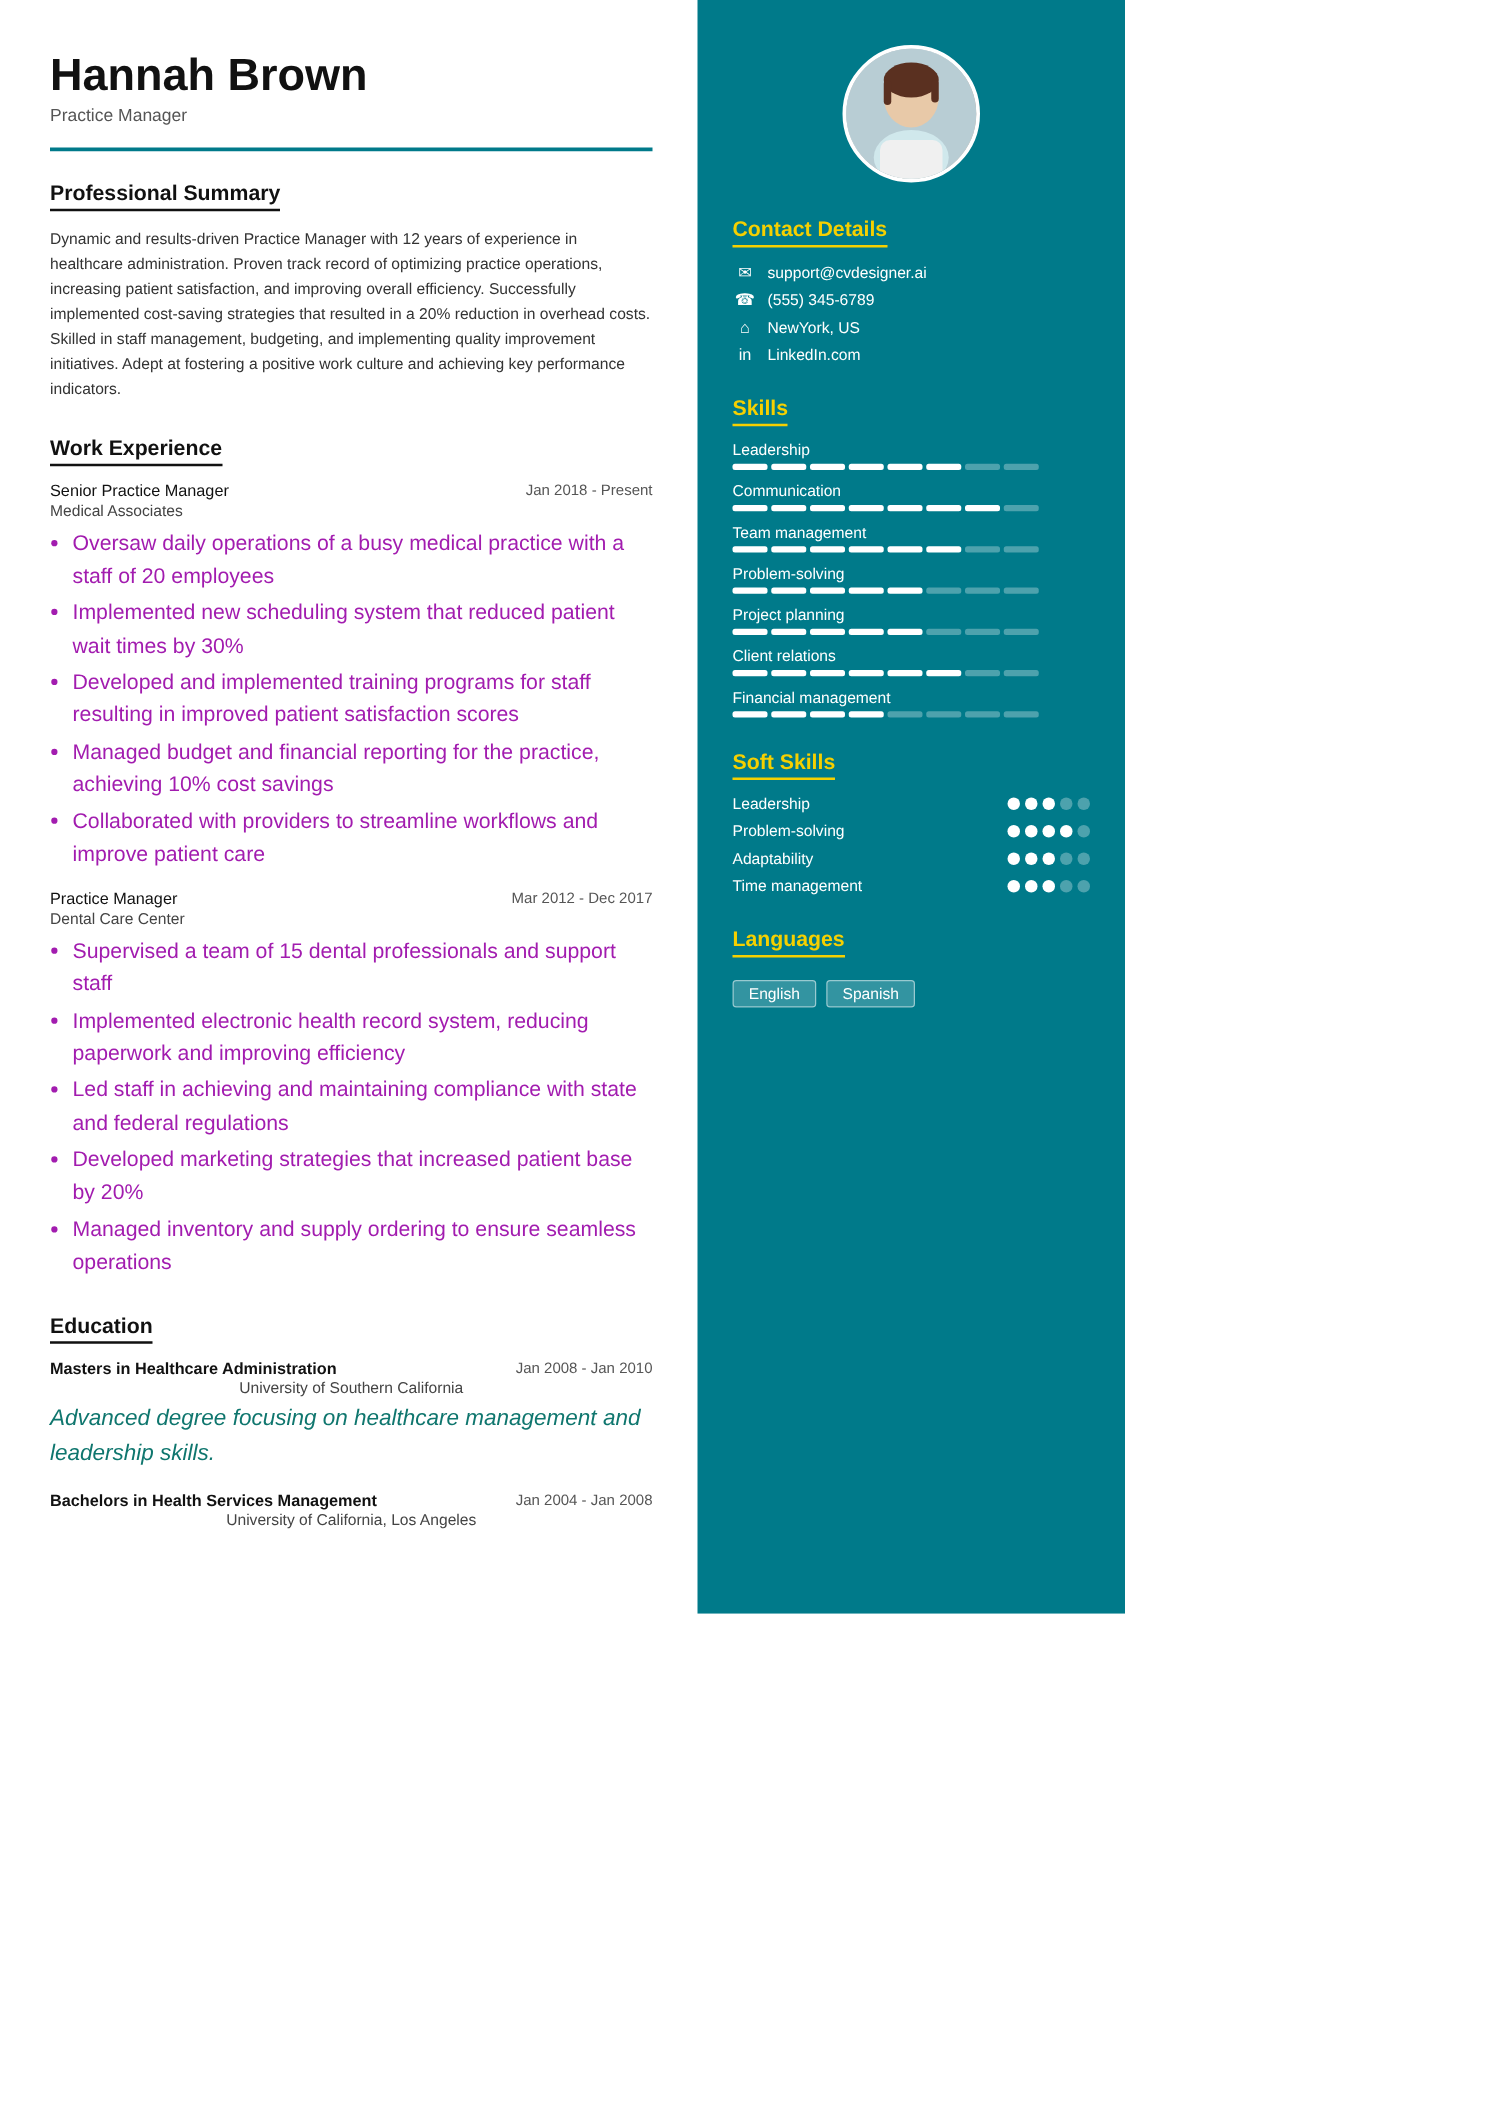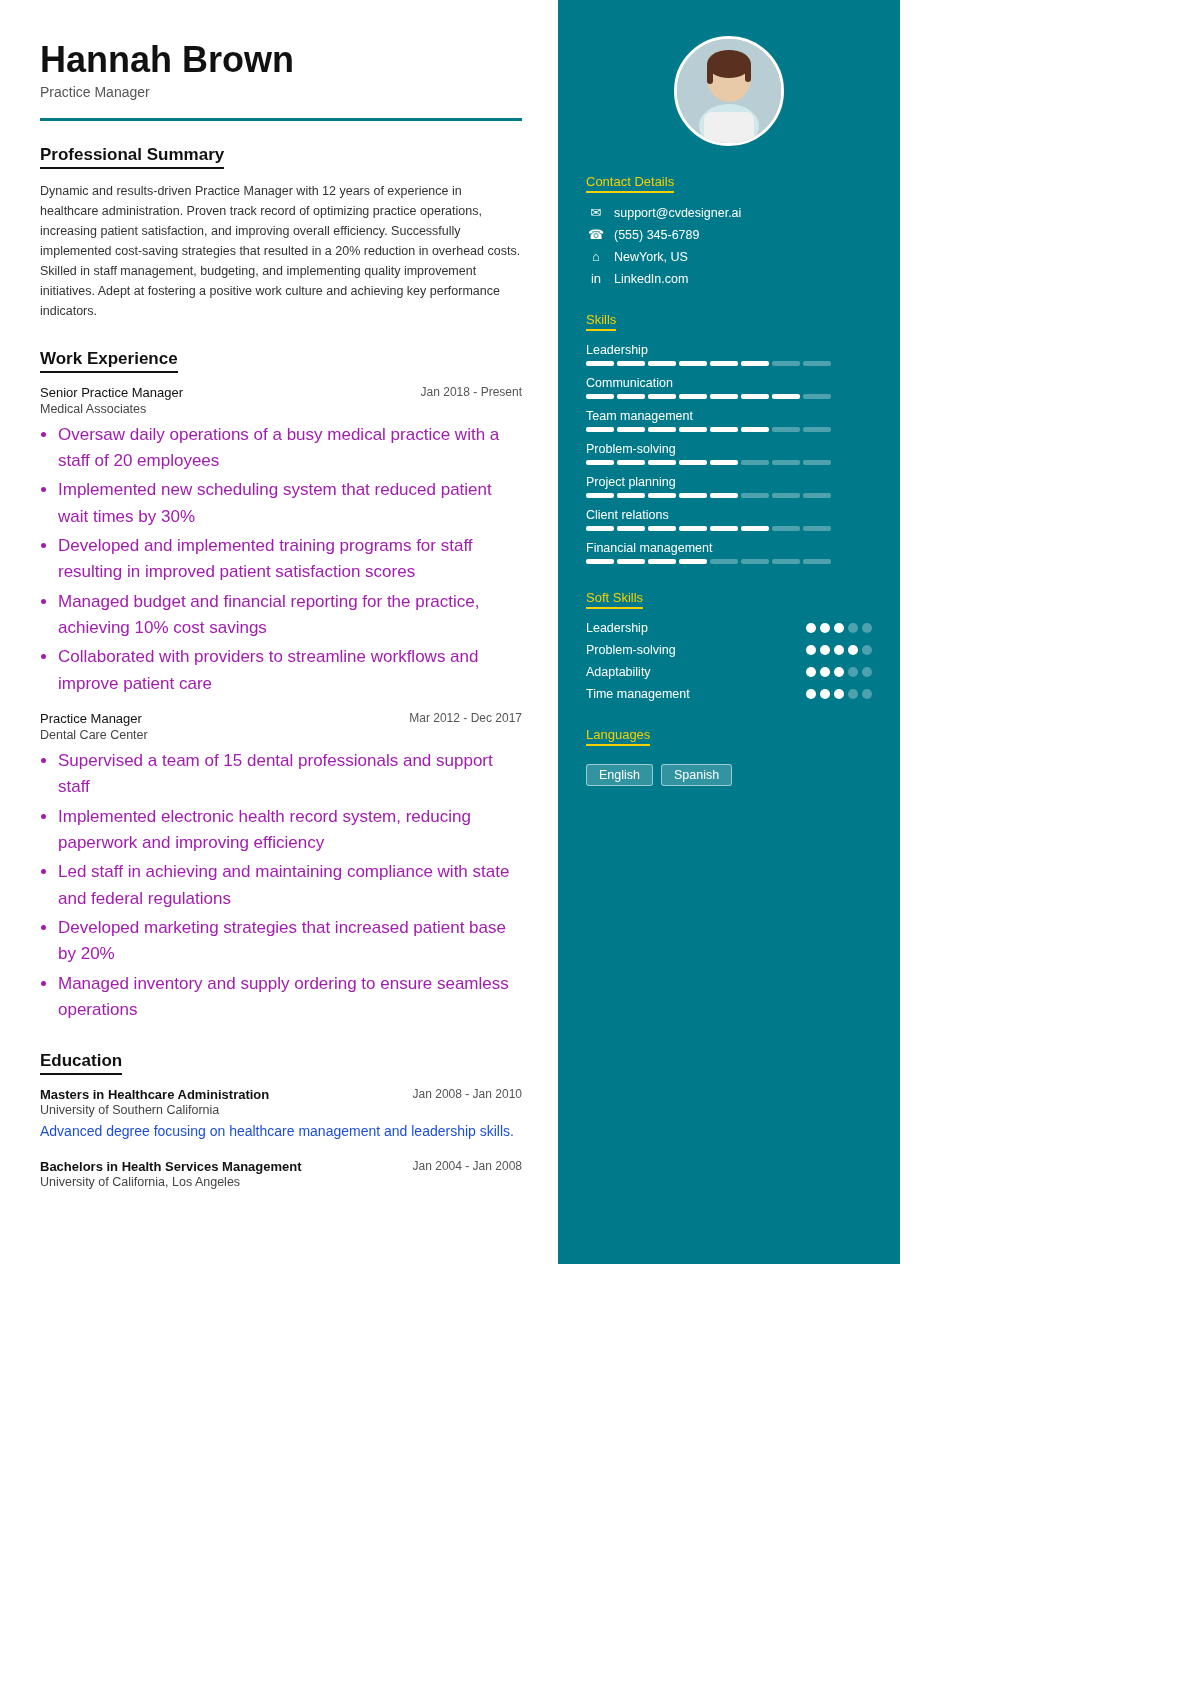--- a/index.html
+++ b/index.html
@@ -92,26 +92,28 @@
     }
     .edu-date {
       font-size: 12px;
       color: #555;
       white-space: nowrap;
     }
     .edu-institution {
       font-size: 12.5px;
       color: #444;
       margin-bottom: 4px;
+      text-align: center;
     }
     .edu-desc {
-      font-size: 14px;
-      color: #1d4ed8;
+      font-size: 18px;
+      color: #0f766e;
       line-height: 1.55;
       margin-bottom: 16px;
+      font-style: italic;
     }
 
     
     .right-col {
       width: 38%;
       background: #007a8a;
       padding: 0 0 40px 0;
       color: #fff;
     }
     .avatar-section {
@@ -136,22 +138,22 @@
       border-radius: 50%;
       background: linear-gradient(135deg, #b0c4cc 0%, #d0e0e5 40%, #c0b0a8 70%, #e8d8cc 100%);
       display: flex;
       align-items: center;
       justify-content: center;
       font-size: 40px;
       color: #fff;
     }
     .right-content { padding: 0 28px; }
     .right-section-title {
-      font-size: 13px;
-      font-weight: 400;
+      font-size: 17px;
+      font-weight: 700;
       color: #f5d000;
       border-bottom: 2px solid #f5d000;
       display: inline-block;
       padding-bottom: 2px;
       margin-bottom: 12px;
       margin-top: 8px;
     }
     .contact-item {
       display: flex;
       align-items: center;

